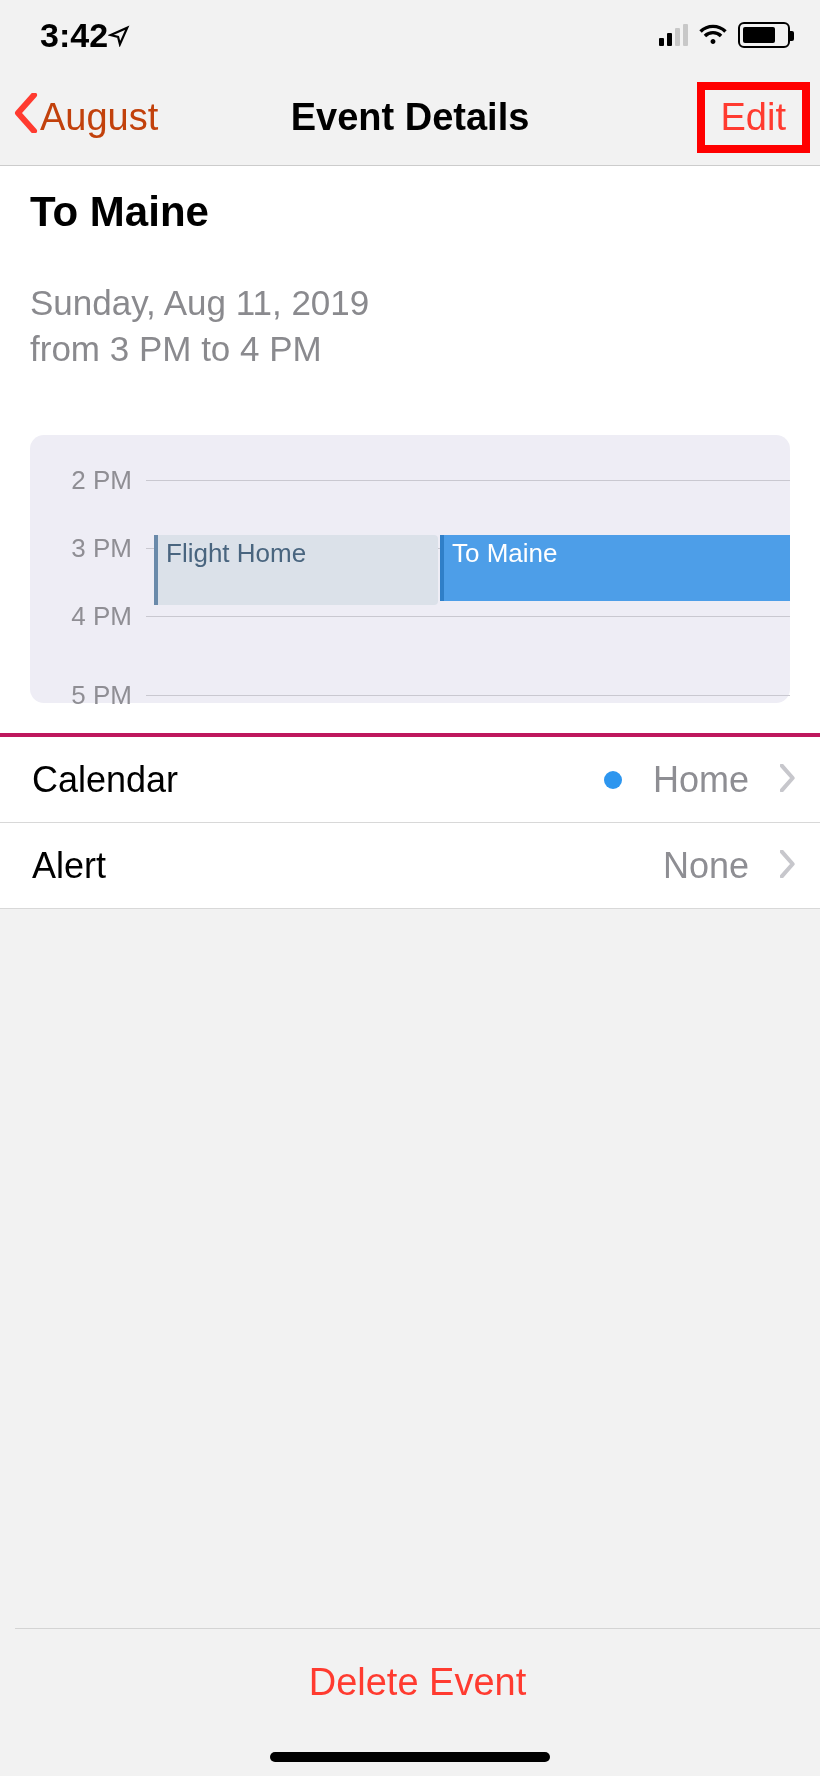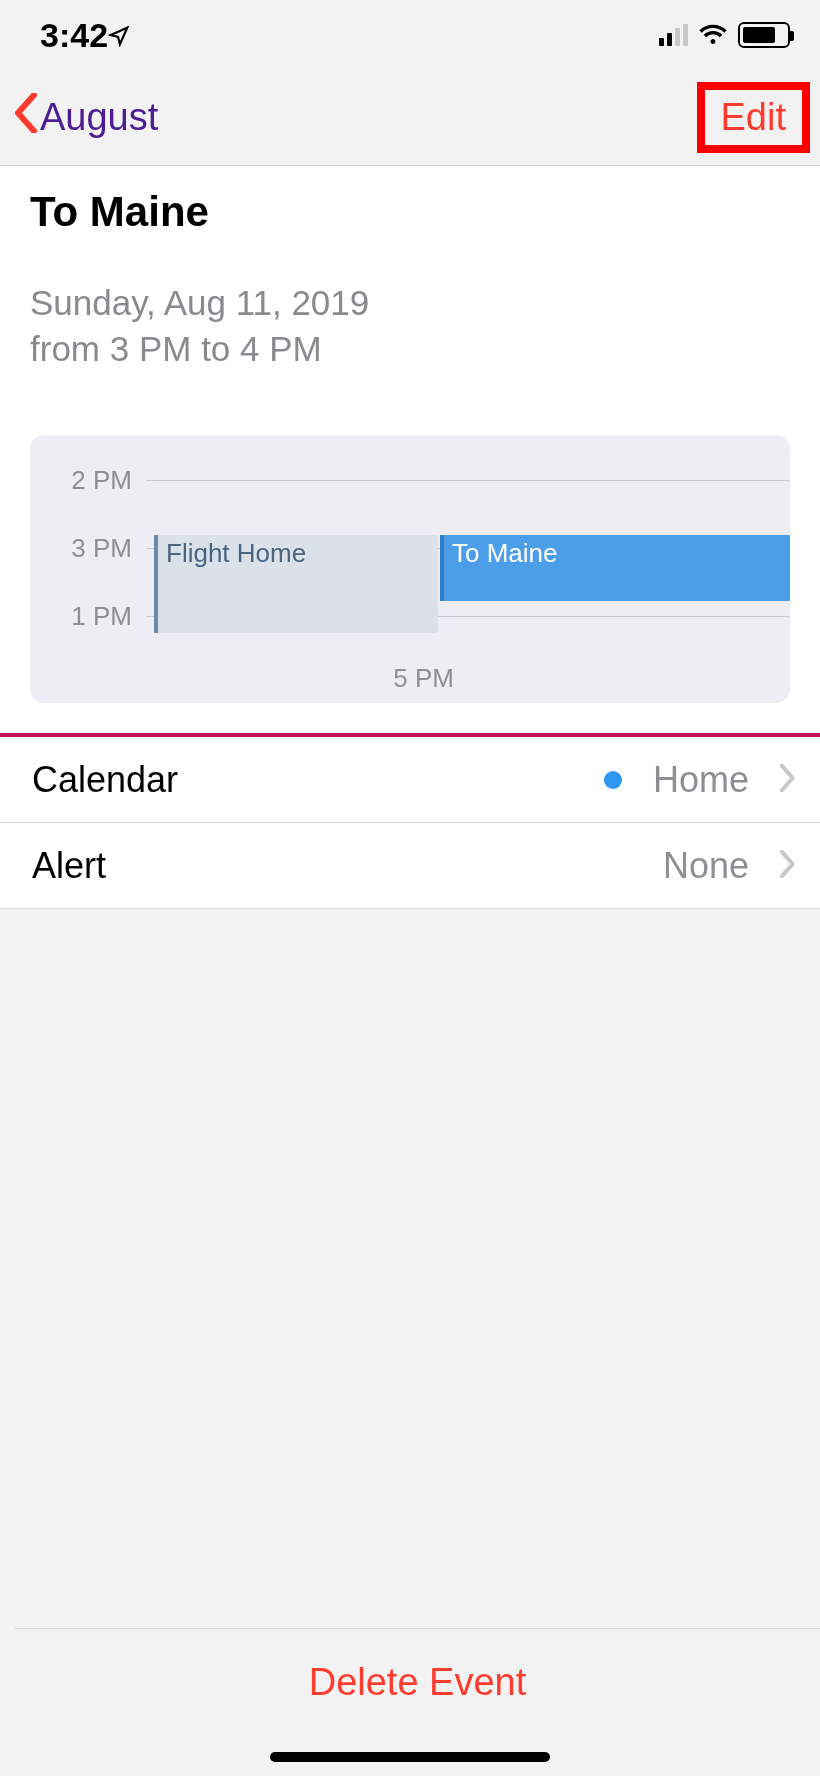--- a/index.html
+++ b/index.html
@@ -85,21 +85,21 @@
       align-items: center;
       justify-content: space-between;
       padding: 0 14px 0 14px;
       background: #f2f2f2;
       border-bottom: 1px solid #ccc;
       position: relative;
     }
     .back-button {
       display: flex;
       align-items: center;
-      color: #4c1d95;
+      color: #c2410c;
       font-size: 38px;
       gap: 2px;
     }
     .back-chevron svg { width: 24px; height: 40px; }
     .nav-title {
       position: absolute;
       left: 50%;
       transform: translateX(-50%);
       font-size: 38px;
       font-weight: 600;
@@ -152,34 +152,34 @@
       color: #8f8e94;
     }
     .timeline-hour-line {
       flex: 1;
       height: 1px;
       background: #c9c8d0;
     }
     .h2pm { top: 30px; }
     .h3pm { top: 98px; }
     .h4pm { top: 166px; }
-    .h5pm { top: 228px; flex-direction: column; }
+    .h5pm { top: 245px; }
     .event-block {
       position: absolute;
       border-left: 4px solid;
       padding: 3px 8px;
       font-size: 26px;
       border-top-right-radius: 4px;
       border-bottom-right-radius: 4px;
     }
     .event-block.flight {
       top: 100px;
       left: 124px;
       width: 284px;
-      height: 98px;
+      height: 70px;
       background: #dbe1e9;
       border-left-color: #6a8aaa;
       color: #49657f;
       font-weight: 500;
     }
     .event-block.maine {
       top: 100px;
       left: 410px;
       right: 0;
       height: 66px;
@@ -282,20 +282,21 @@
 
 <div class="nav-bar">
   <div class="back-button">
     <span class="back-chevron">
       <svg viewBox="0 0 12 20">
           <path d="M10 1 L2 10 L10 19" stroke="#ff3b30" stroke-width="3" fill="none" stroke-linecap="round" stroke-linejoin="round"></path>
         </svg>
     </span>
     <span>August</span>
   </div>
+  <div class="nav-title">Event Details</div>
   <div class="edit-button">
     <span>Edit</span>
   </div>
 </div>
 
 <div class="content">
   <div class="event-header">
     <div class="event-title">To Maine</div>
     <div class="event-date">
       <div>Sunday, Aug 11, 2019</div>
@@ -306,21 +307,21 @@
   <div class="timeline">
     <div class="timeline-hour h2pm">
       <div class="timeline-hour-label">2 PM</div>
       <div class="timeline-hour-line"></div>
     </div>
     <div class="timeline-hour h3pm">
       <div class="timeline-hour-label">3 PM</div>
       <div class="timeline-hour-line"></div>
     </div>
     <div class="timeline-hour h4pm">
-      <div class="timeline-hour-label">1 PM</div>
+      <div class="timeline-hour-label">4 PM</div>
       <div class="timeline-hour-line"></div>
     </div>
     <div class="timeline-hour h5pm">
       <div class="timeline-hour-label">5 PM</div>
       <div class="timeline-hour-line"></div>
     </div>
     <div class="event-block flight">
       <span>Flight Home</span>
     </div>
     <div class="event-block maine">

